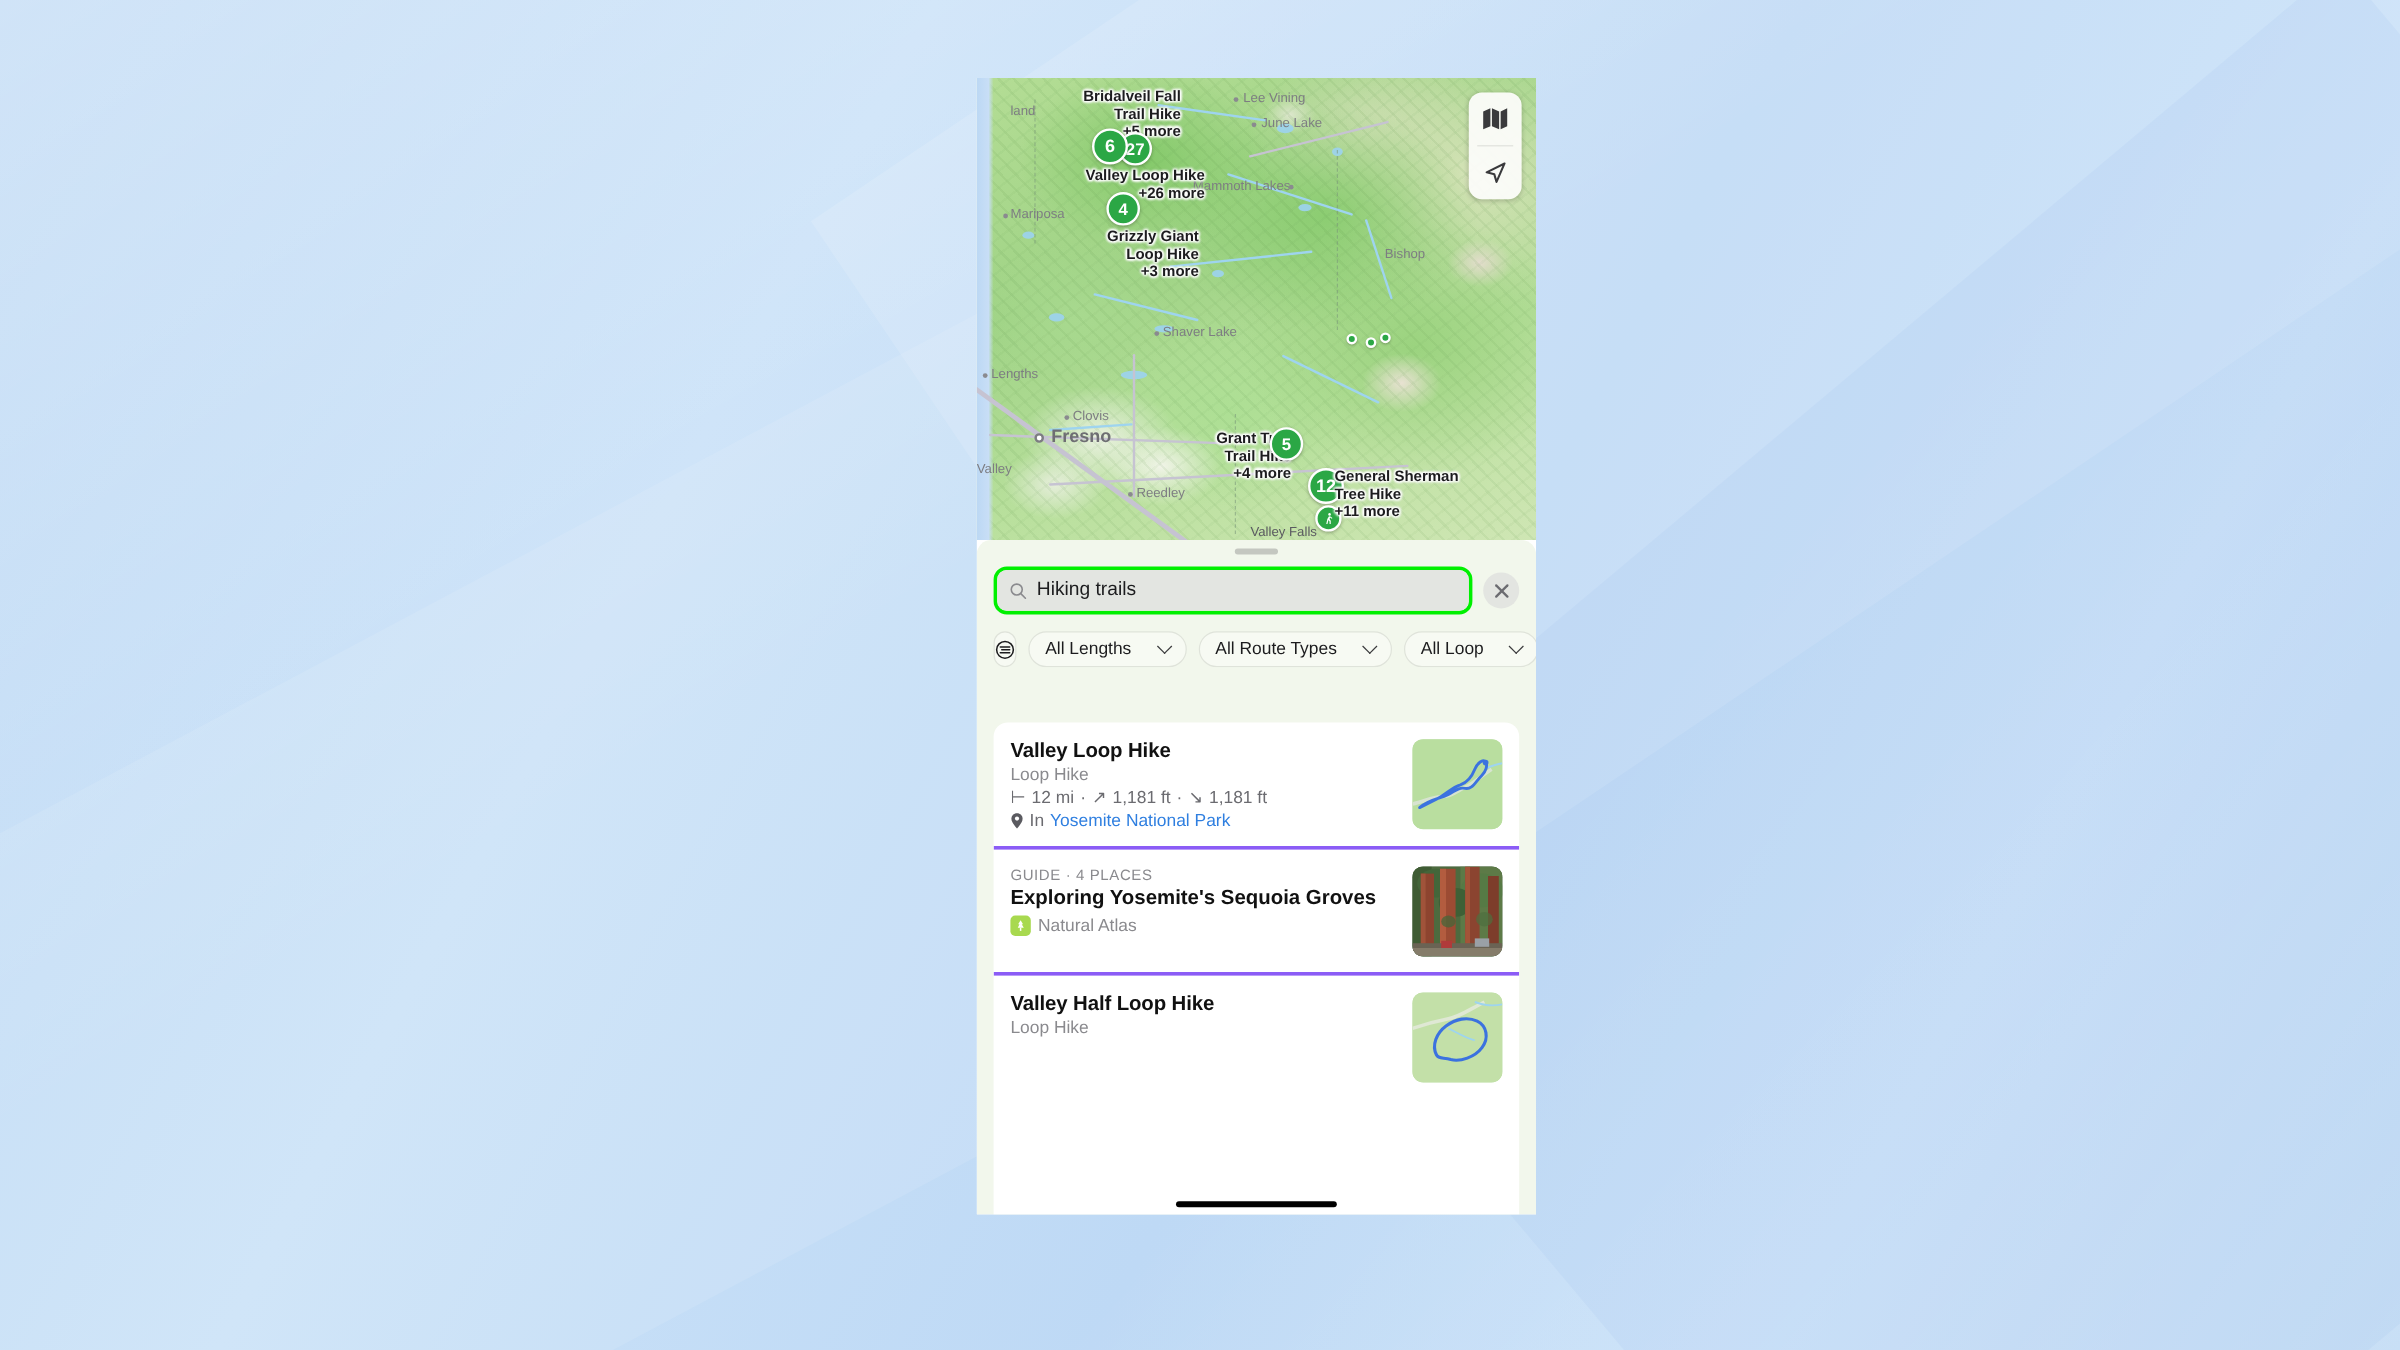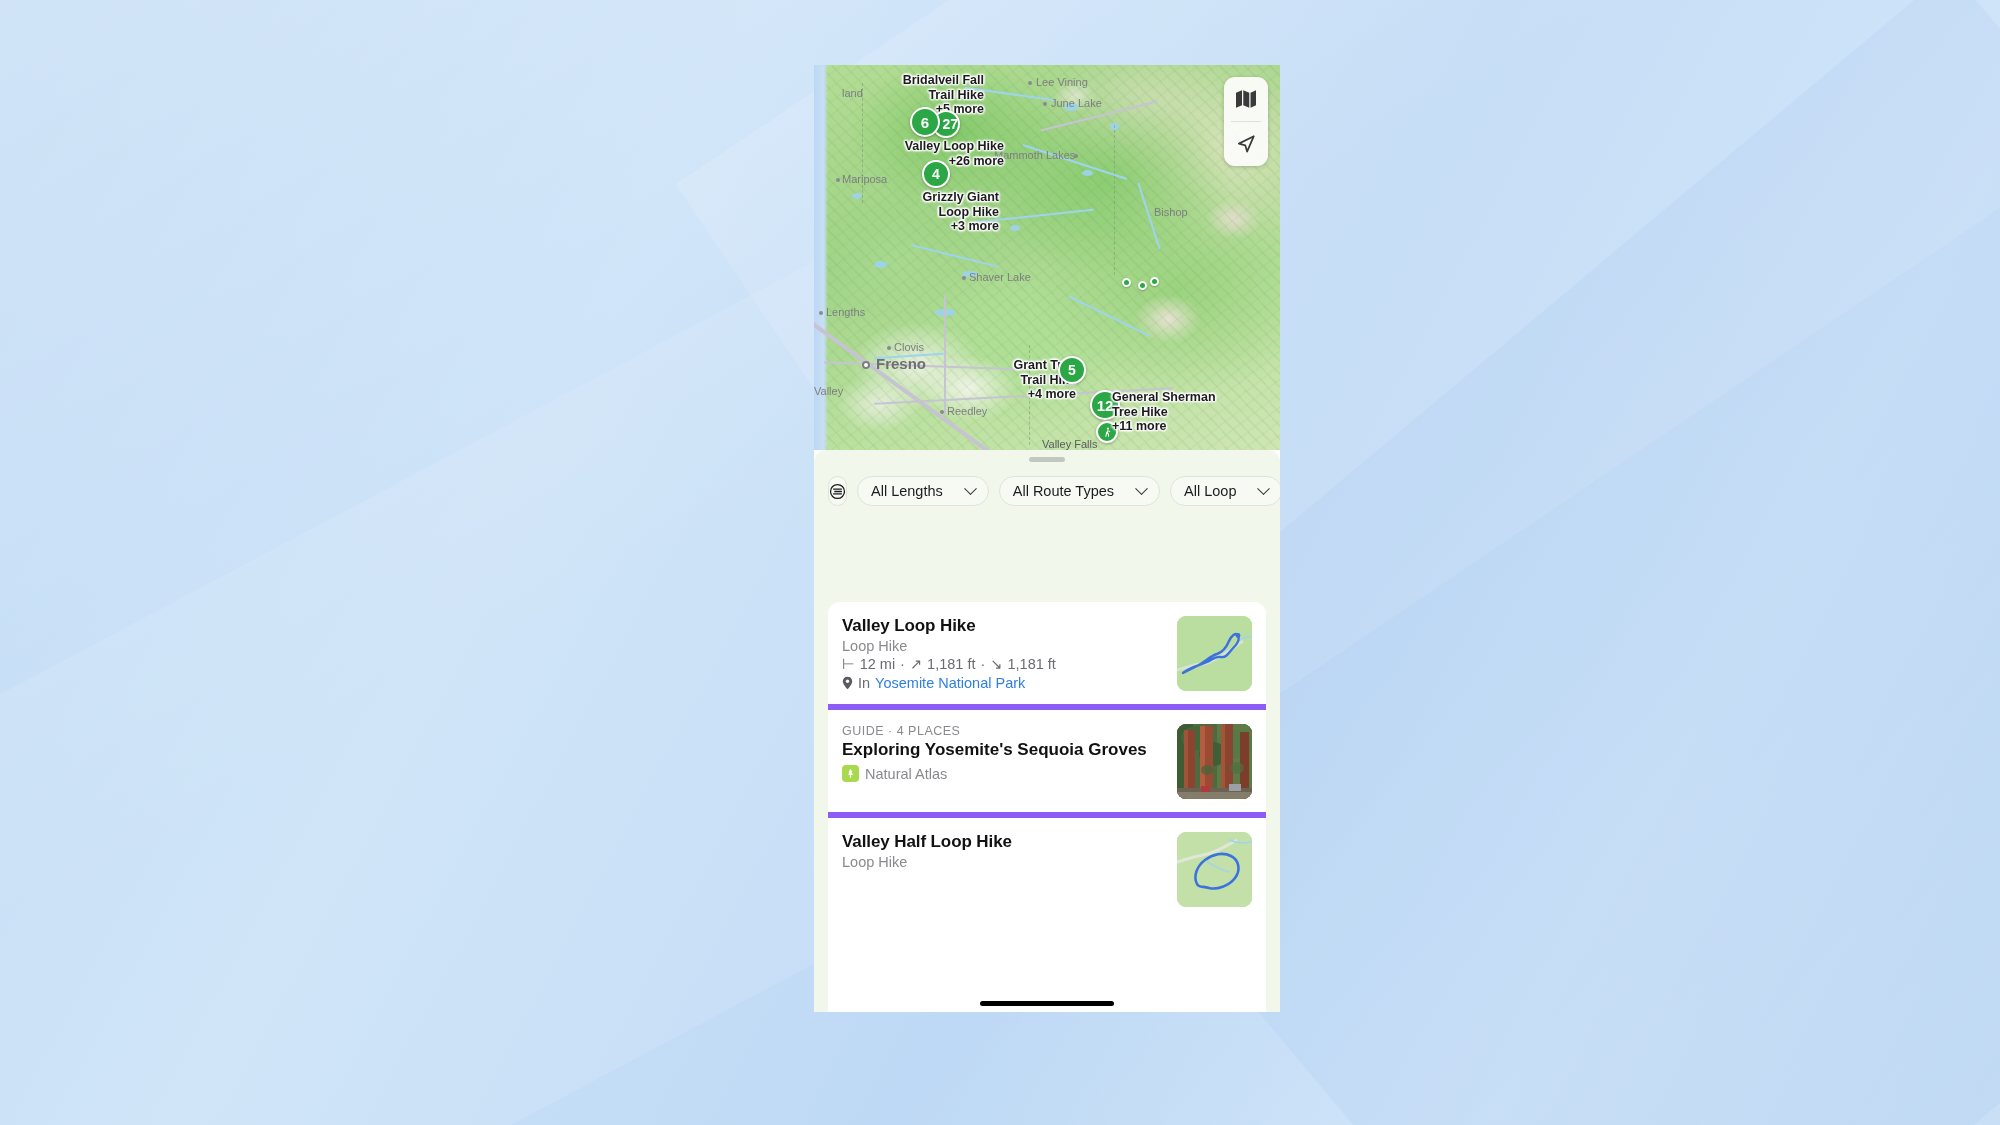--- a/index.html
+++ b/index.html
@@ -101,21 +101,21 @@
   #filters { display:flex; align-items:center; gap:10px; padding:14px 0 0 14px; overflow:hidden; }
   .chip { height:30px; border:1px solid #dfe3da; border-radius:15px; background:#f7faf3;
     display:flex; align-items:center; gap:23px; padding:0 13px; font-size:14.5px; color:#1c1c1e; white-space:nowrap; cursor:pointer; }
   .chip.icon-only { width:34px; padding:0; justify-content:center; }
   .chev { width:9px; height:9px; border-right:1.7px solid #3a3a3c; border-bottom:1.7px solid #3a3a3c;
     transform:rotate(45deg) translate(-2px,-2px); }
 
   #results { position:absolute; left:14px; right:14px; top:152px; bottom:0;
     background:#fff; border-radius:12px 12px 0 0; overflow:hidden; }
   .card { display:flex; align-items:flex-start; padding:14px 14px 13px 14px; gap:12px; cursor:pointer; }
-  .card + .card { border-top:6px solid #8b5cf6; }
+  .card + .card { border-top:3px solid #8b5cf6; }
   .card .body { flex:1; min-width:0; }
   .ctitle { font-size:17px; font-weight:700; color:#111; letter-spacing:-.1px; }
   .csub { font-size:14.5px; color:#8a8a8e; margin-top:2px; }
   .cstats { font-size:14.5px; color:#6b6b70; margin-top:2px; display:flex; align-items:center; gap:5px; flex-wrap:nowrap; }
   .cloc { font-size:14.5px; color:#6b6b70; margin-top:3px; display:flex; align-items:center; gap:5px; }
   .cloc a { color:#2f7fe0; text-decoration:none; }
   .eyebrow { font-size:12.5px; letter-spacing:.5px; color:#8a8a8e; font-weight:500; }
   .gtitle { font-size:17px; font-weight:700; color:#111; line-height:20px; margin-top:2px; }
   .attrib { font-size:14.5px; color:#8a8a8e; margin-top:5px; display:flex; align-items:center; gap:6px; }
   .atlas-badge { width:17px; height:17px; border-radius:4px; background:#a8d94f;
@@ -194,21 +194,21 @@
     <div class="mlabel" style="left:133px;top:340px;">Reedley</div>
     <div class="mlabel" style="left:0px;top:320px;">Valley</div>
     <div class="mlabel" style="left:228px;top:373px;color:#5a5a60;">Valley Falls</div>
 
     <div class="pin-label" style="left:60px;top:8px;width:110px;">
       <span>Bridalveil Fall<br>Trail Hike<br>+5 more</span>
     </div>
     <div class="cluster" style="left:96px;top:42px;width:30px;height:30px;font-size:15px;z-index:5;">
       <span>6</span>
     </div>
-    <div class="cluster" style="left:118px;top:45px;width:28px;height:28px;font-size:14px;z-index:4;justify-content:flex-end;">
+    <div class="cluster" style="left:118px;top:45px;width:28px;height:28px;font-size:14px;z-index:4;">
       <span>27</span>
     </div>
     <div class="pin-label" style="left:50px;top:74px;width:140px;">
       <span>Valley Loop Hike<br>+26 more</span>
     </div>
     <div class="cluster" style="left:108px;top:95px;width:28px;height:28px;font-size:14px;">
       <span>4</span>
     </div>
     <div class="pin-label" style="left:60px;top:125px;width:125px;">
       <span>Grizzly Giant<br>Loop Hike<br>+3 more</span>
@@ -249,20 +249,37 @@
         <svg width="22" height="22" viewBox="0 0 24 24">
           <path d="M20.5 3.5 L4.2 11.6 L11.2 13.4 L13.2 20.3 Z" fill="none" stroke="#3a3a3c" stroke-width="1.9" stroke-linejoin="round"></path>
         </svg>
       </div>
     </div>
   </div>
 
   <div id="sheet">
     <div id="grabber"></div>
 
+    <div id="search-row">
+      <div id="search-wrap">
+        <div id="search-field">
+          <svg width="15" height="15" viewBox="0 0 20 20">
+            <circle cx="8.4" cy="8.4" r="6.1" fill="none" stroke="#8a8a8e" stroke-width="1.8"></circle>
+            <line x1="12.9" y1="12.9" x2="18" y2="18" stroke="#8a8a8e" stroke-width="1.8" stroke-linecap="round"></line>
+          </svg>
+          <span id="search-text">Hiking trails</span>
+        </div>
+      </div>
+      <div id="clear-btn">
+        <svg width="15" height="15" viewBox="0 0 16 16">
+          <line x1="3" y1="3" x2="13" y2="13" stroke="#6b6b70" stroke-width="2" stroke-linecap="round"></line>
+          <line x1="13" y1="3" x2="3" y2="13" stroke="#6b6b70" stroke-width="2" stroke-linecap="round"></line>
+        </svg>
+      </div>
+    </div>
 
     <div id="filters">
       <div class="chip icon-only">
         <svg width="17" height="17" viewBox="0 0 20 20">
           <circle cx="10" cy="10" r="8.2" fill="none" stroke="#1c1c1e" stroke-width="1.5"></circle>
           <line x1="5.4" y1="7.2" x2="14.6" y2="7.2" stroke="#1c1c1e" stroke-width="1.5" stroke-linecap="round"></line>
           <line x1="6.8" y1="10" x2="14.6" y2="10" stroke="#1c1c1e" stroke-width="1.5" stroke-linecap="round"></line>
           <line x1="5.4" y1="12.8" x2="14.6" y2="12.8" stroke="#1c1c1e" stroke-width="1.5" stroke-linecap="round"></line>
         </svg>
       </div>

